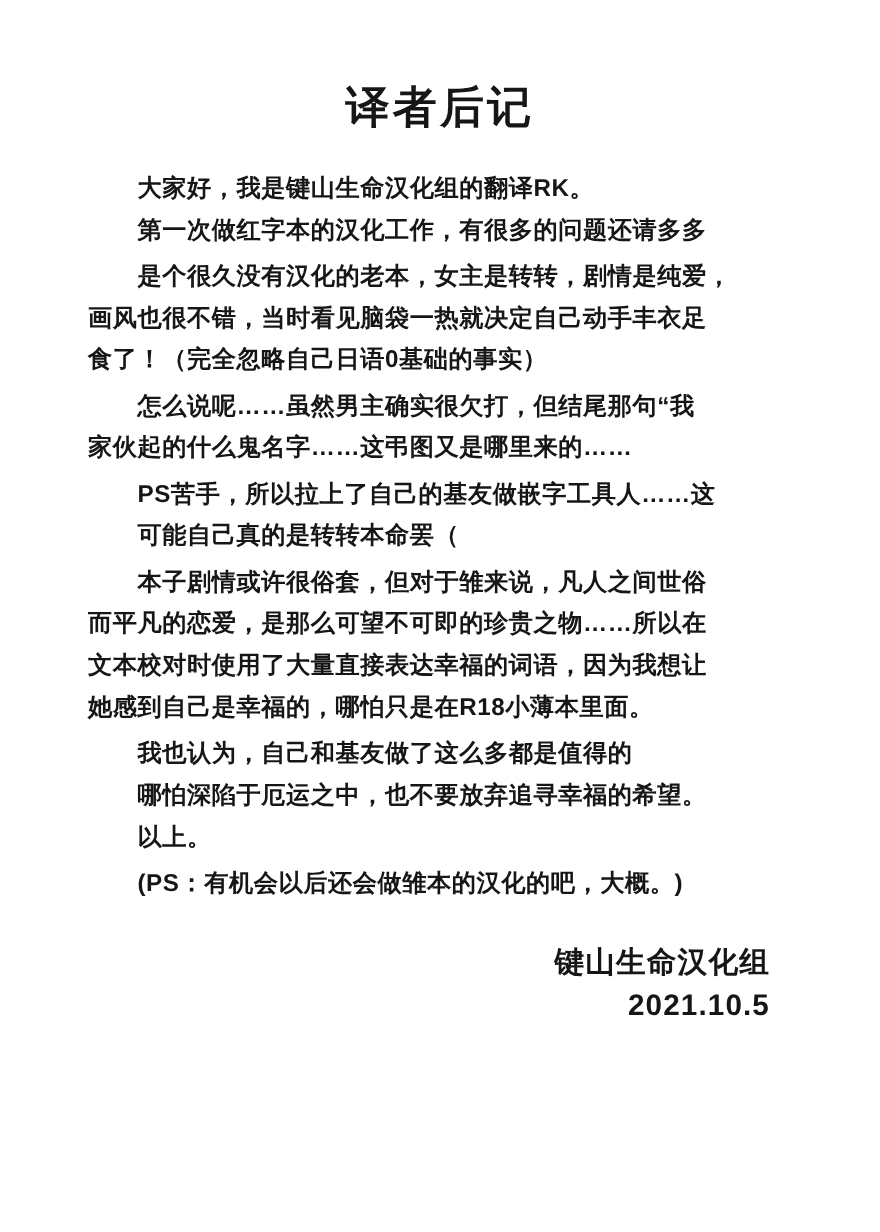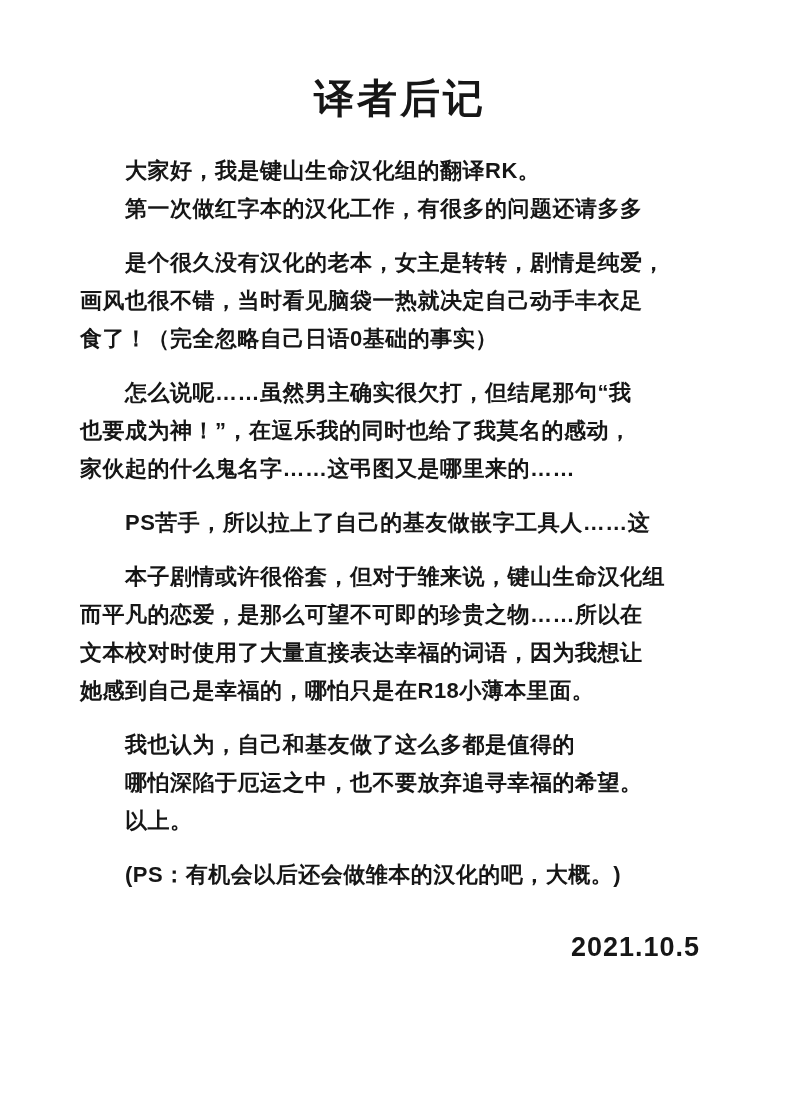--- a/index.html
+++ b/index.html
@@ -36,21 +36,21 @@
   .line {
     font-size: 22px;
     line-height: 38px;
     letter-spacing: 0.5px;
     white-space: nowrap;
   }
   .line.indent {
     padding-left: 45px;
   }
   .line.gap {
-    margin-top: 16px;
+    margin-top: 4px;
   }
   .signature {
     margin: 34px 100px 0 0;
     text-align: right;
   }
   .sig-line {
     font-size: 27px;
     line-height: 39px;
     letter-spacing: 1px;
     white-space: nowrap;
@@ -62,29 +62,30 @@
 <div class="sheet">
   <h1 class="title">译者后记</h1>
 
   <div class="body-text">
       <div class="line indent">大家好，我是键山生命汉化组的翻译RK。</div>
       <div class="line indent">第一次做红字本的汉化工作，有很多的问题还请多多</div>
       <div class="line indent gap">是个很久没有汉化的老本，女主是转转，剧情是纯爱，</div>
       <div class="line">画风也很不错，当时看见脑袋一热就决定自己动手丰衣足</div>
       <div class="line">食了！（完全忽略自己日语0基础的事实）</div>
       <div class="line indent gap">怎么说呢……虽然男主确实很欠打，但结尾那句“我</div>
-      <div class="line">也要成为神！”，在逗乐我的同时也给了我莫名的感动，</div>
       <div class="line">家伙起的什么鬼名字……这弔图又是哪里来的……</div>
       <div class="line indent gap">PS苦手，所以拉上了自己的基友做嵌字工具人……这</div>
-      <div class="line indent gap">本子剧情或许很俗套，但对于雏来说，键山生命汉化组</div>
+      <div class="line indent">可能自己真的是转转本命罢（</div>
+      <div class="line indent gap">本子剧情或许很俗套，但对于雏来说，凡人之间世俗</div>
       <div class="line">而平凡的恋爱，是那么可望不可即的珍贵之物……所以在</div>
       <div class="line">文本校对时使用了大量直接表达幸福的词语，因为我想让</div>
       <div class="line">她感到自己是幸福的，哪怕只是在R18小薄本里面。</div>
       <div class="line indent gap">我也认为，自己和基友做了这么多都是值得的</div>
       <div class="line indent">哪怕深陷于厄运之中，也不要放弃追寻幸福的希望。</div>
       <div class="line indent">以上。</div>
       <div class="line indent gap">(PS：有机会以后还会做雏本的汉化的吧，大概。)</div>
     </div>
 
   <div class="signature">
+    <div class="sig-line">键山生命汉化组</div>
     <div class="sig-line">2021.10.5</div>
   </div>
 </div>
 
 </body></html>

